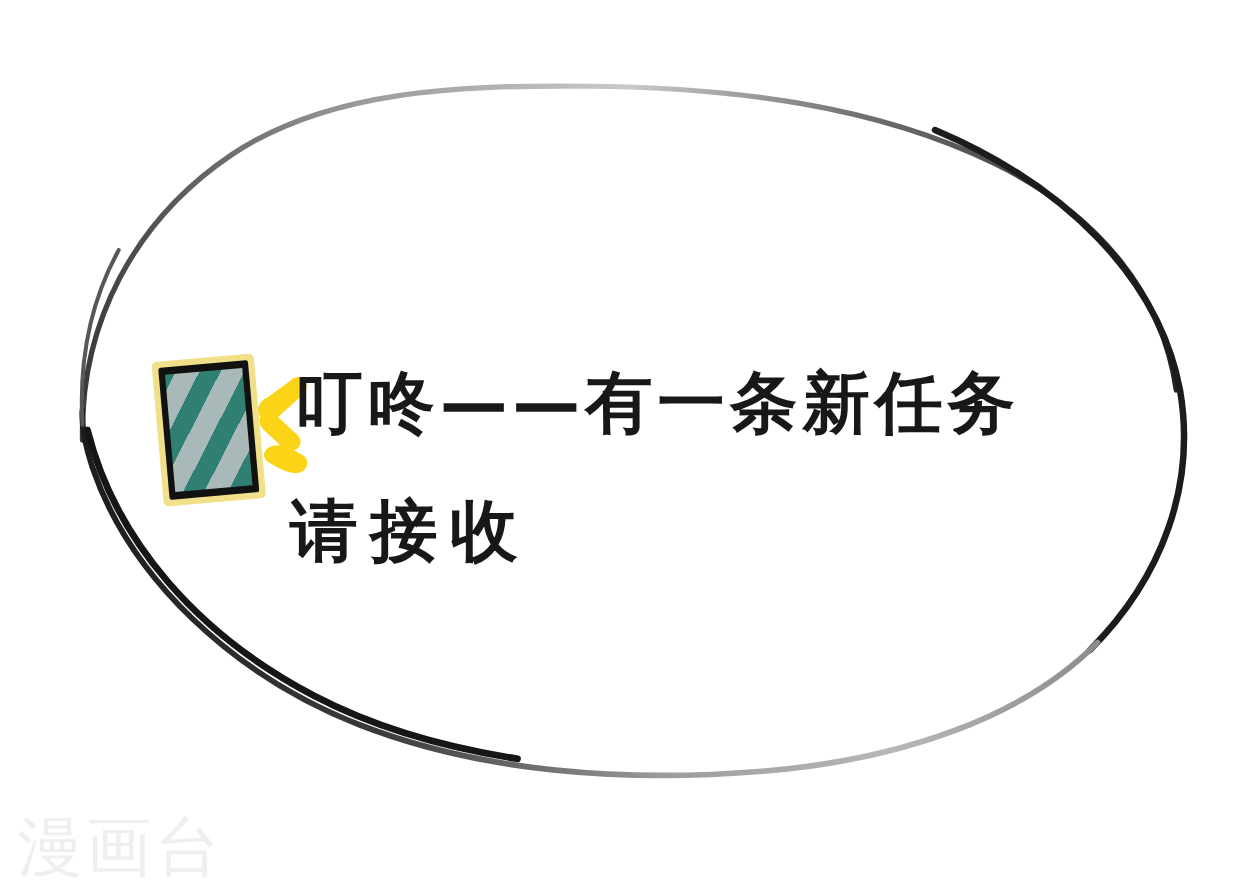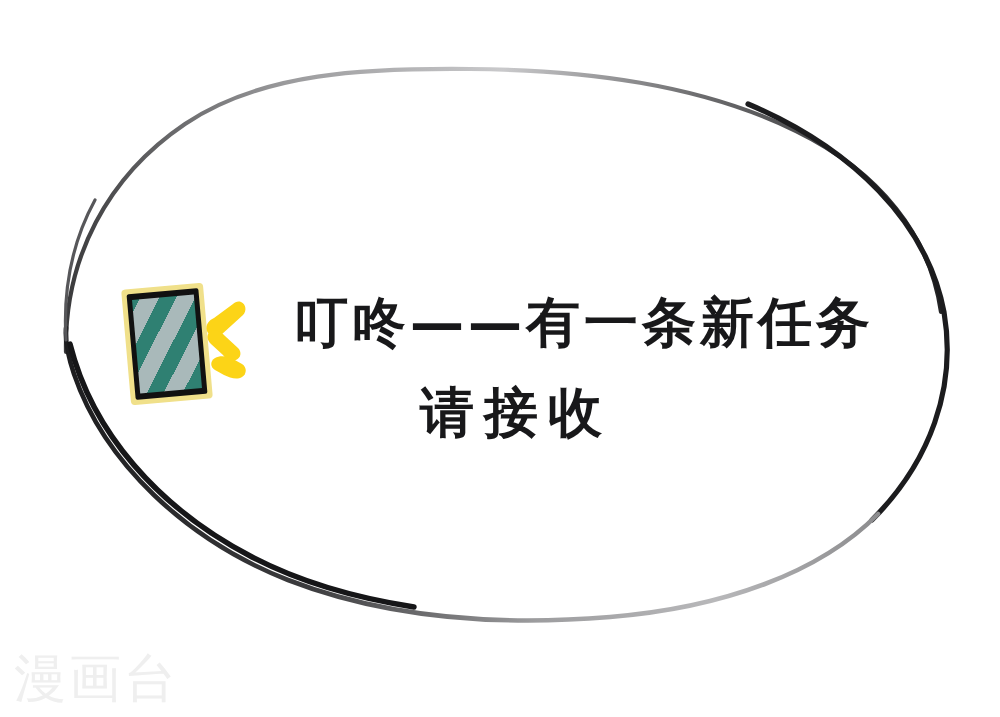--- a/index.html
+++ b/index.html
@@ -87,26 +87,25 @@
     font-family: "DejaVu Sans", "Liberation Sans", sans-serif;
     font-weight: 700;
   }
   .text-line {
     font-size: 54px;
     line-height: 1.0;
     letter-spacing: 4px;
     white-space: nowrap;
   }
   #line-1 {
-    text-align: center;
+    text-align: left;
     padding-left: 4px;
   }
   #line-2 {
-    text-align: center;
-    margin-top: 36px;
+    margin-top: 48px;
     padding-right: 132px;
     letter-spacing: 10px;
   }
 
   
   #watermark {
     position: absolute;
     left: 14px;
     top: 652px;
     font-family: "DejaVu Sans", "Liberation Sans", sans-serif;

